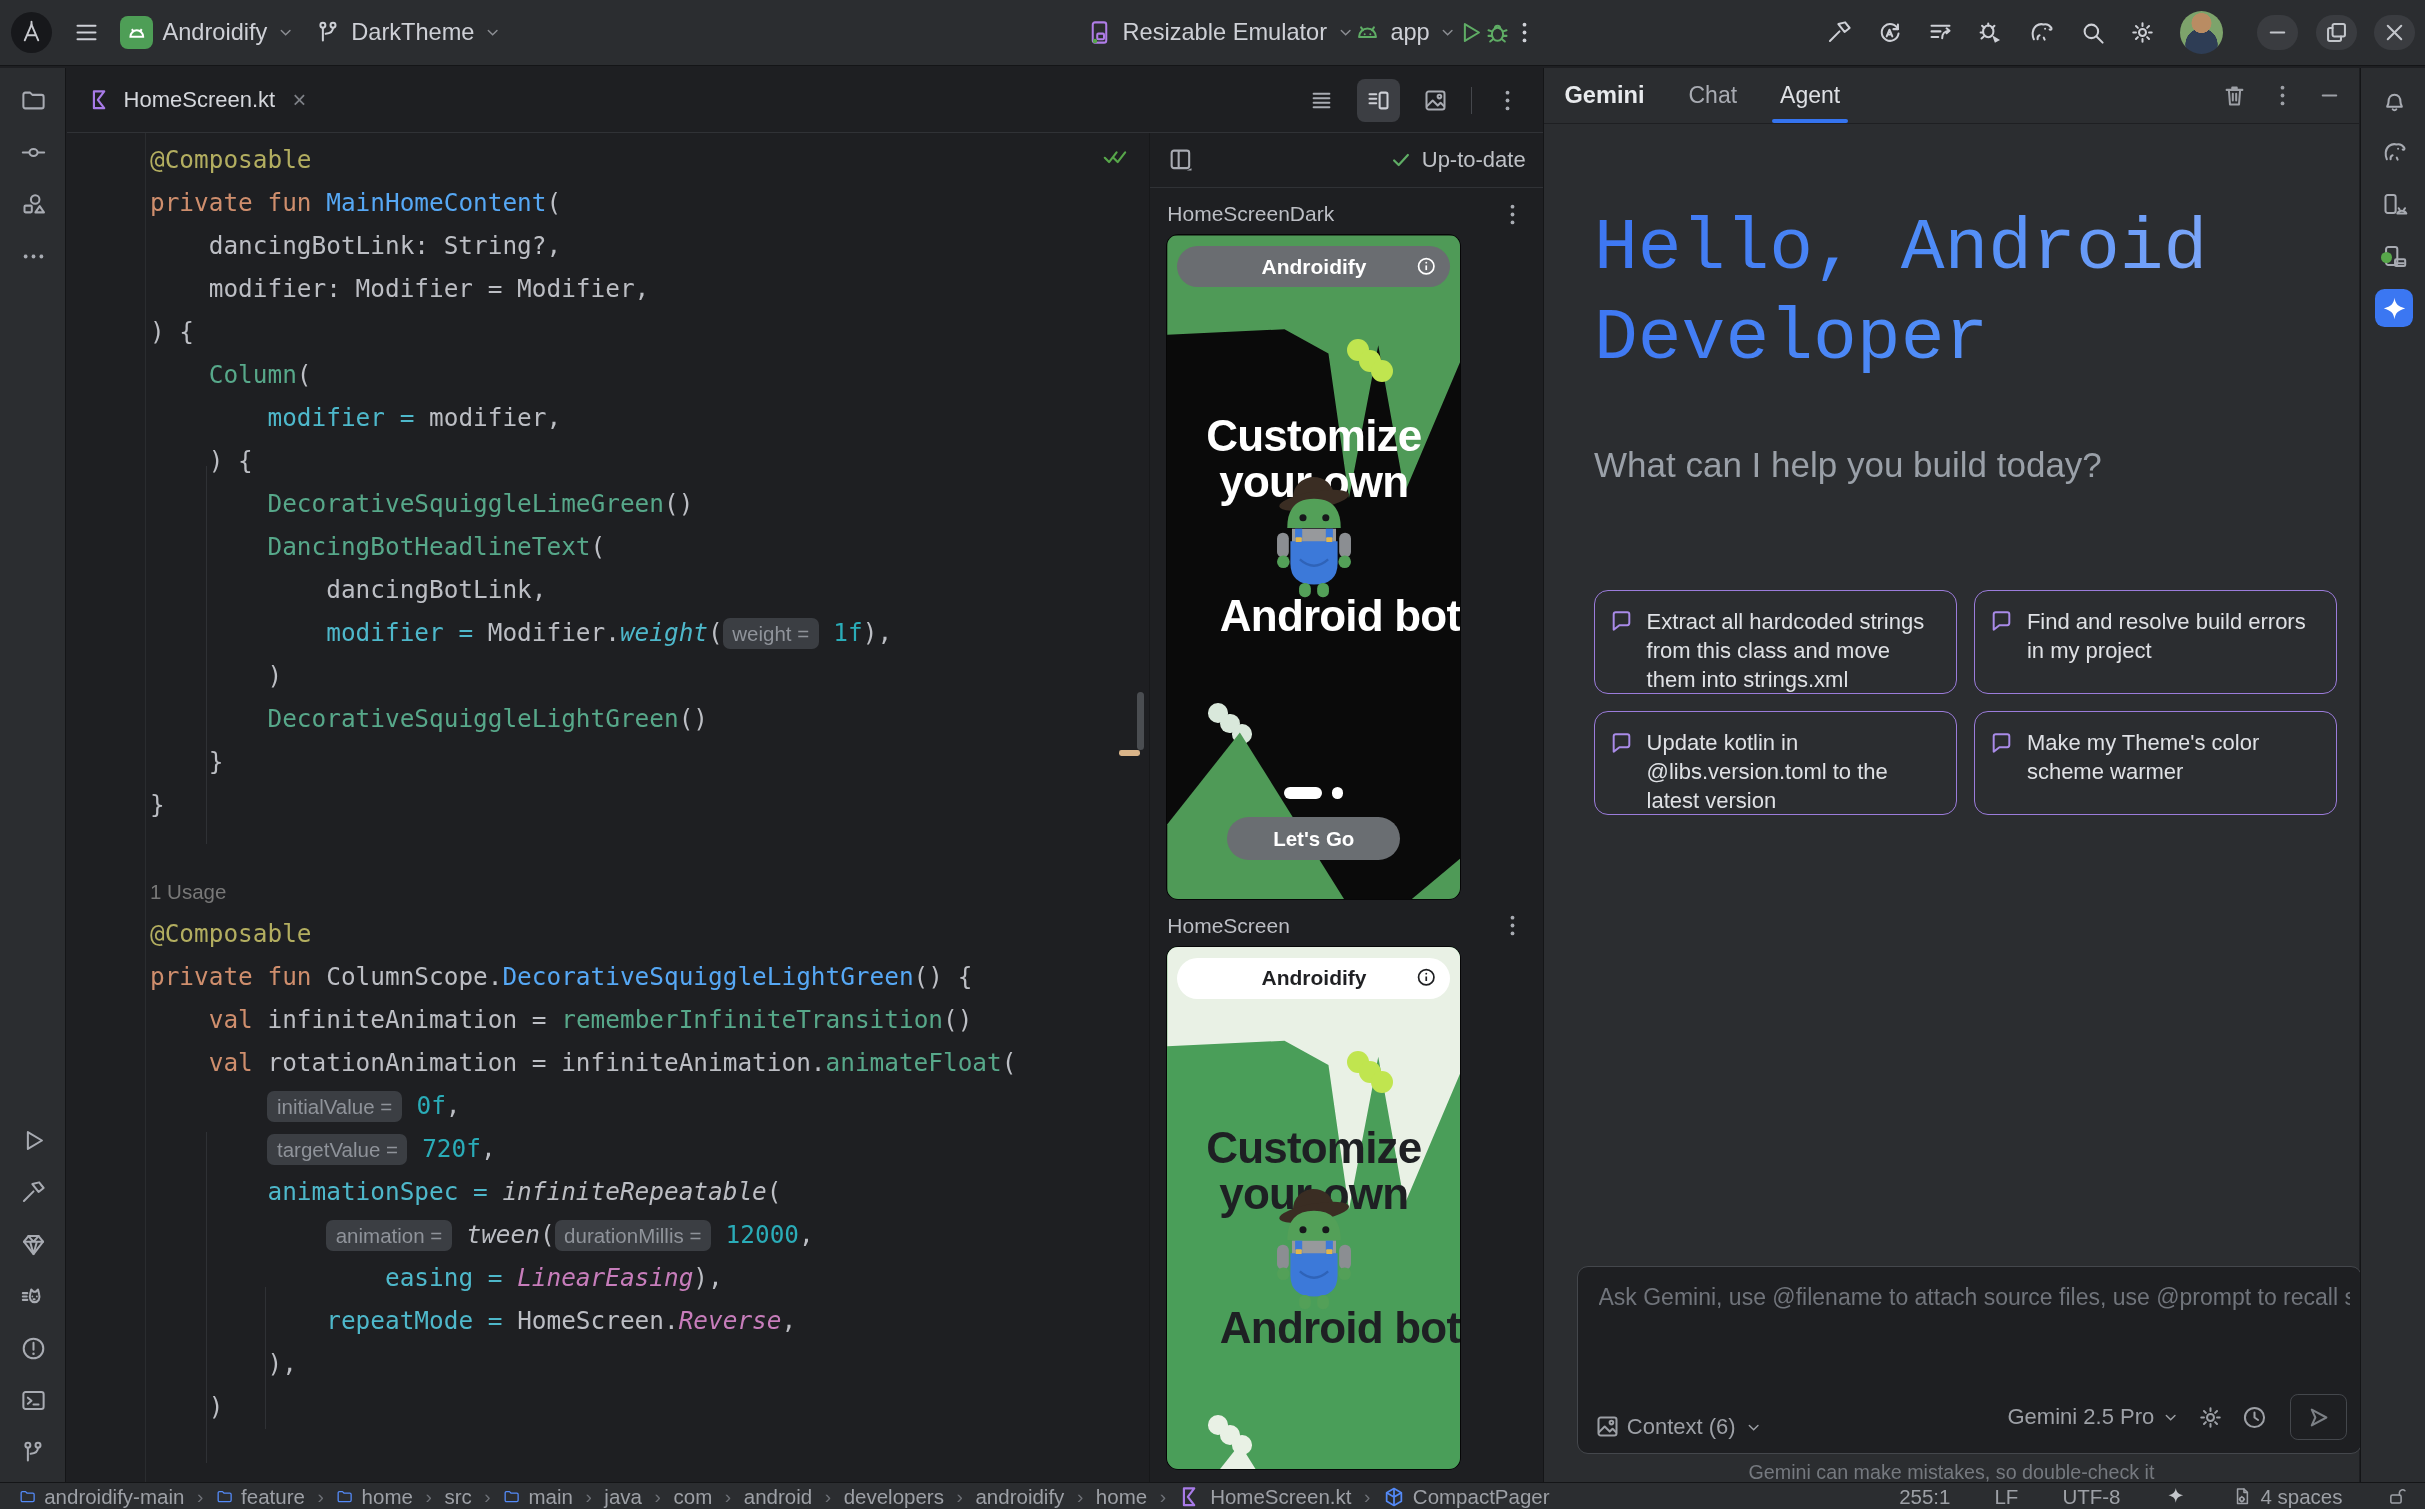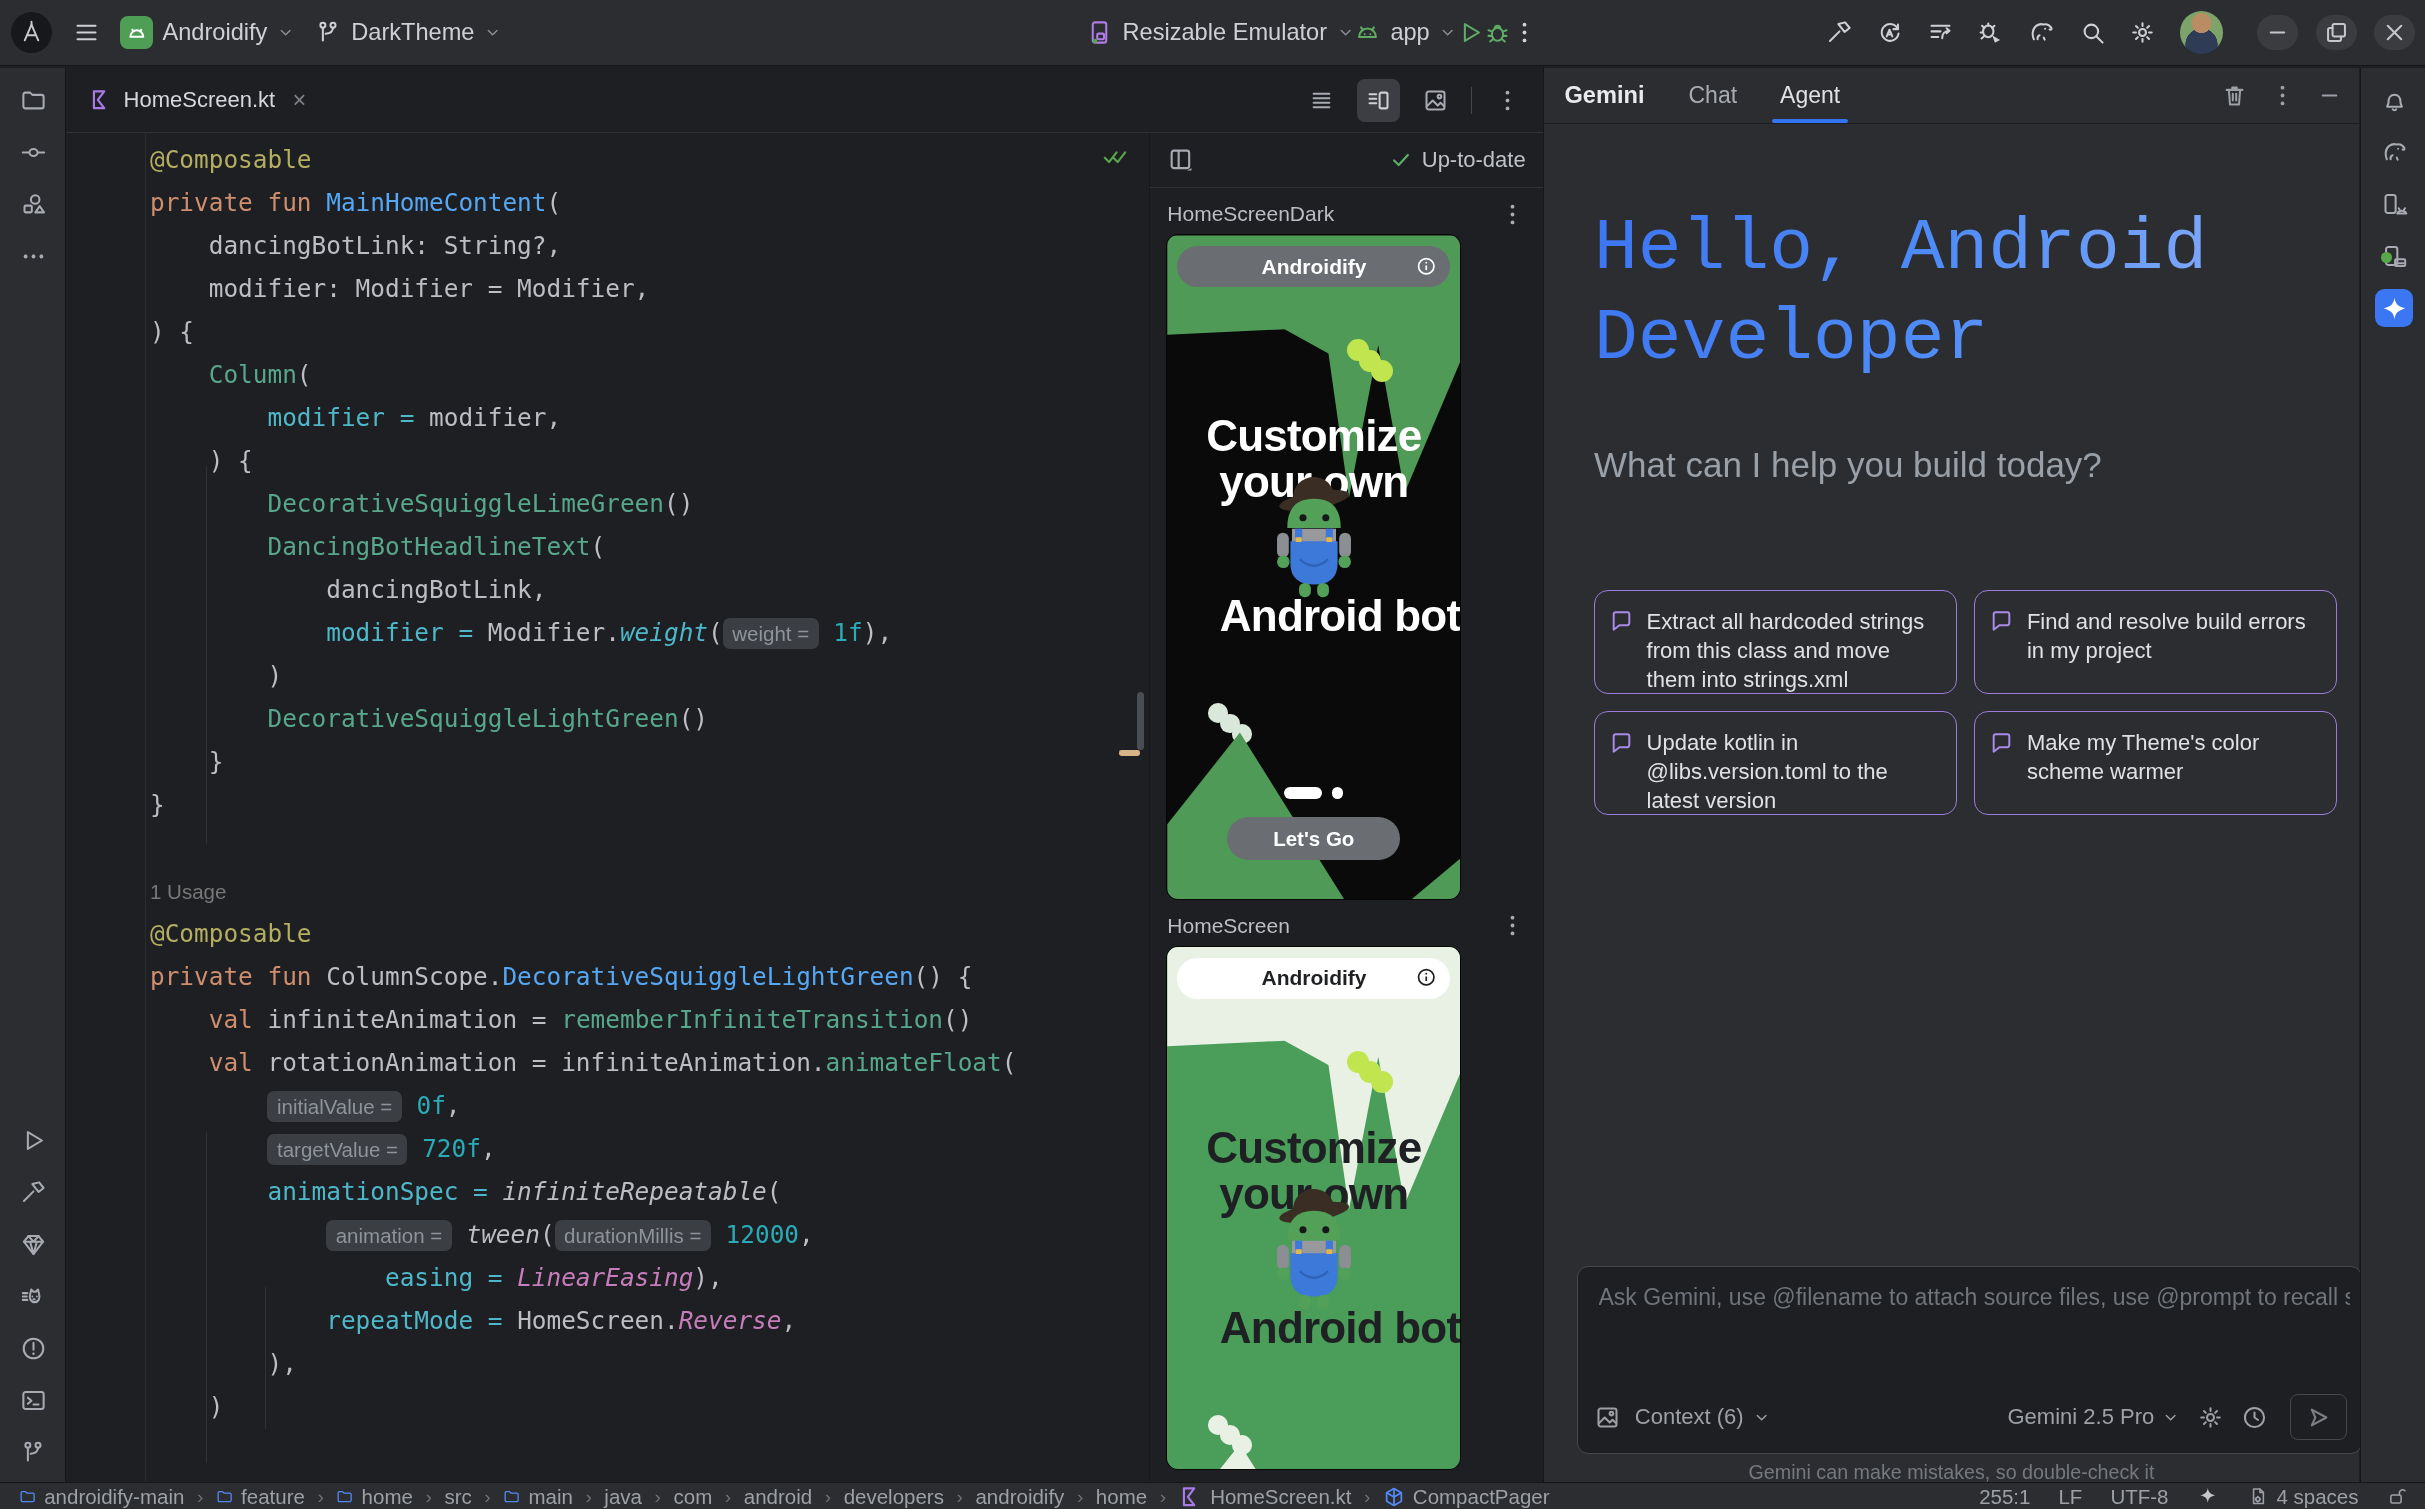--- a/index.html
+++ b/index.html
@@ -159,39 +159,39 @@
   .gm-card { border:1.6px solid #9B7CDB; border-radius:14px; background:transparent; display:flex;
              gap:12.6px; padding:15.8px 14px 0 14px; text-align:left; font-family:inherit; }
   .gm-card .bubble { color:#A98BE8; flex:0 0 25px; margin-top:1.6px; }
   .gm-card .txt { font-size:22px; line-height:29px; color:#DFE1E5; }
 
   .gm-input { position:absolute; left:33px; top:1198px; width:785px; height:188px; background:#1E1F22;
               border:1.6px solid #44474C; border-radius:11px; }
   .gm-placeholder { position:absolute; left:20.5px; right:11px; top:17.3px; font-size:23px; color:#70747B;
                     white-space:nowrap; overflow:hidden; }
   .gm-input-bottom { position:absolute; left:15.8px; right:14px; bottom:12.6px; display:flex;
-                     align-items:center; gap:14px; color:#9DA0A6; font-size:22px; }
+                     align-items:flex-end; gap:6px; color:#9DA0A6; font-size:22px; }
   .gm-context { display:flex; align-items:center; gap:9.5px; background:none; border:none;
                 color:#9DA0A6; font-size:22px; font-family:inherit; }
   .gm-right { margin-left:auto; display:flex; align-items:center; gap:17.3px; }
   .gm-model { display:flex; align-items:center; gap:7.9px; background:none; border:none;
               color:#9DA0A6; font-size:22px; font-family:inherit; }
   .gm-send { width:57px; height:46px; border-radius:7.9px; border:1.6px solid #44474C; background:none;
              color:#7C8086; display:flex; align-items:center; justify-content:center; margin-left:4.7px; }
   .gm-disclaimer { position:absolute; left:0; width:100%; top:1393px; text-align:center;
                    font-size:19.7px; color:#75797F; }
 
   
   .statusbar { position:absolute; left:0; bottom:0; width:2426px; height:28px; background:#2B2D30;
                border-top:1.6px solid #141517; display:flex; align-items:center; color:#9DA0A6;
                font-size:20.5px; padding:0 19px; }
   .crumbs { display:flex; align-items:center; gap:12.6px; }
   .crumb { display:flex; align-items:center; gap:7.9px; }
   .crumb-sep { color:#6E7177; font-size:19px; }
-  .status-right { margin-left:auto; display:flex; gap:28px; }
+  .status-right { margin-left:auto; display:flex; gap:44px; }
   .status-item { display:flex; align-items:center; gap:7.9px; }
   svg { display:block; }
 </style>
 </head>
 <body>
 
 <div class="app">
 
   <header class="topbar">
     <div class="tb-left">

